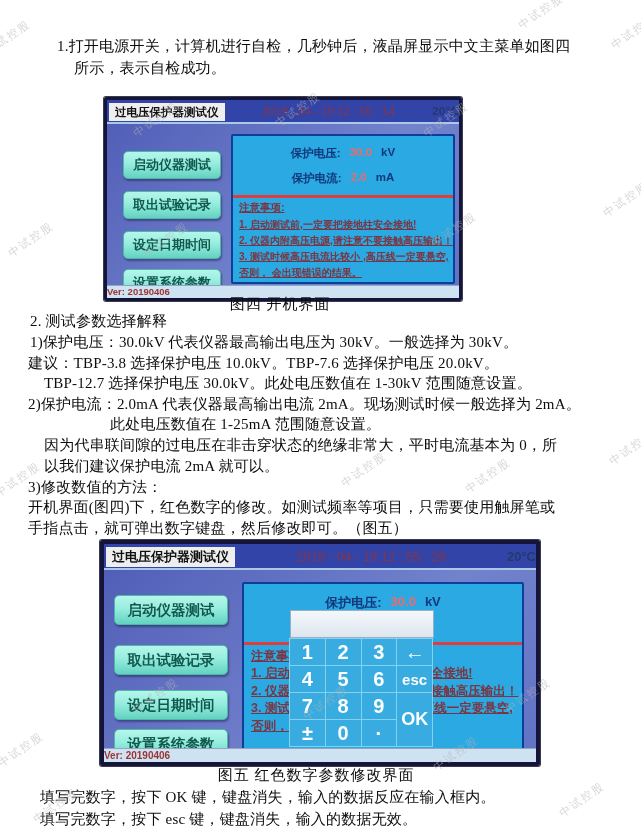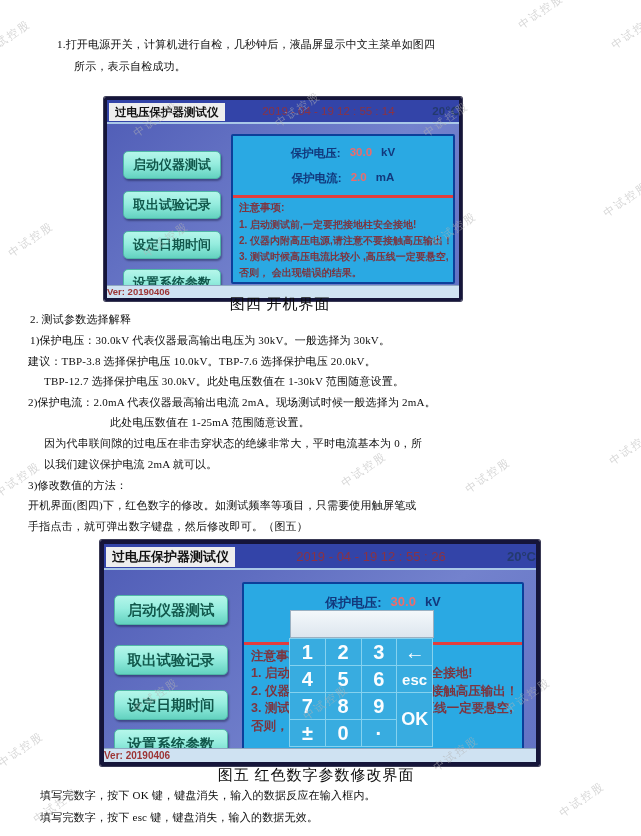--- a/index.html
+++ b/index.html
@@ -8,41 +8,41 @@
     --mint:#96eddf; --mint-dark:#63d2c0; --mint-text:#12584c;
     --red-line:#e23d3d; --value-red:#ee6b6b;
     --ver-bg:#cfe2f2; --ver-text:#9c3434;
     --keypad:#38ace0; --keypad-line:#85d2ef; --frame:#15153a;
   }
   html,body{margin:0;padding:0;}
   .page{position:relative;width:641px;height:836px;background:#ffffff;overflow:hidden;
         font-family:"Liberation Serif","DejaVu Serif",serif;color:#0d0d0d;}
   .doc-title{position:absolute;left:30px;top:7px;font-family:"Liberation Sans","DejaVu Sans",sans-serif;
         font-weight:bold;font-size:17px;letter-spacing:1px;}
-  .tl{position:absolute;font-size:11px;white-space:nowrap;letter-spacing:0.2px;}
+  .tl{position:absolute;font-size:15px;white-space:nowrap;letter-spacing:0.2px;}
   .caption{position:absolute;text-align:center;font-size:15px;letter-spacing:1px;}
 
   
   .shot{position:absolute;border:3px solid var(--frame);border-radius:2px;
         background:linear-gradient(135deg,var(--screen) 0%,var(--screen2) 60%,#6272c4 100%);
         font-family:"Liberation Sans","DejaVu Sans",sans-serif;box-shadow:0 0 0 1px #3a3a55;}
   .hdr{position:absolute;left:0;top:0;right:0;height:22px;background:var(--header);
         border-bottom:2px solid #aac8e8;display:flex;align-items:center;gap:28px;}
   .tab{background:#eeeeee;color:#111;height:18px;line-height:18px;padding:0 6px;margin:1px 0 0 2px;
         font-weight:bold;white-space:nowrap;}
   .dt{color:var(--date);font-weight:normal;white-space:nowrap;flex:1;text-align:center;}
   .temp{color:#243a6e;font-weight:bold;}
   .mbtn{position:absolute;border-radius:5px;text-align:center;font-weight:bold;color:var(--mint-text);
         background:linear-gradient(180deg,#b5f6ea 0%,var(--mint) 45%,var(--mint-dark) 100%);
         border:1px solid #4fb7a6;box-shadow:1px 2px 2px rgba(0,0,30,.35);cursor:pointer;margin-top:15px;}
   .panel{position:absolute;background:var(--panel);border:2px solid #0c3f9a;border-radius:2px;overflow:hidden;}
   .vrow{display:flex;justify-content:center;gap:9px;font-weight:bold;color:var(--navy);}
   .vrow .val{color:var(--value-red);}
   .redline{background:var(--red-line);height:3px;}
-  .ntitle,.nline{color:var(--maroon);font-weight:bold;white-space:nowrap;}
+  .ntitle,.nline{color:var(--maroon);font-weight:bold;white-space:nowrap;text-decoration:underline;}
   .ver{position:absolute;left:0;right:0;bottom:0;background:var(--ver-bg);color:var(--ver-text);
         font-weight:bold;text-align:left;border-top:1px solid #8fa8c0;}
 
   
   .f4 .hdr{font-size:11.5px;}
   .f4 .tab{font-size:11.5px;}
   .f4 .mbtn{left:16px;width:96px;height:26px;line-height:26px;font-size:13px;}
   .f4 .panel{left:124px;top:34px;width:220px;height:146px;font-size:11.5px;}
   .f4 .vrow{margin-top:10px;}
   .f4 .vrow+.vrow{}

